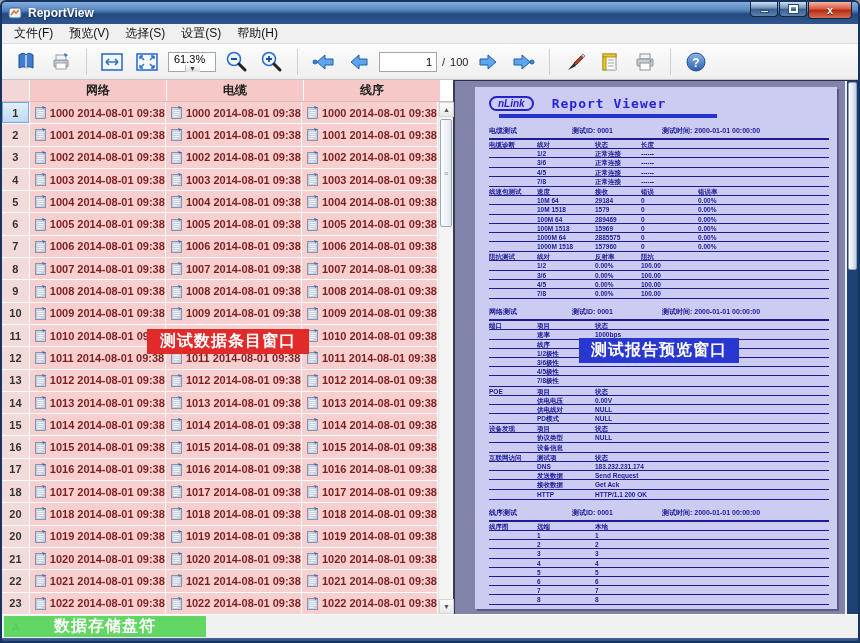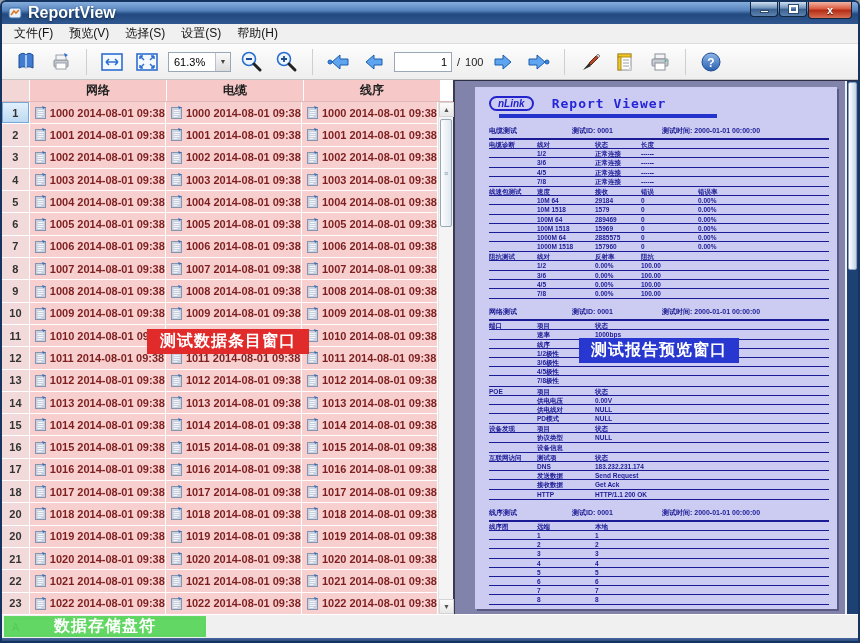--- a/index.html
+++ b/index.html
@@ -10,21 +10,21 @@
     background:#f0f0f0; overflow:hidden;
     box-shadow: inset 0 0 0 1px #6f94c4;
   }
   
   .titlebar {
     height:22px; display:flex; align-items:center; gap:5px; padding:0 6px;
     background:linear-gradient(#86aedd 0%, #5784bd 38%, #224a80 55%, #2e5globe 80%, #30568f 100%);
     background:linear-gradient(#86aedd 0%, #5784bd 38%, #224a80 55%, #30568f 100%);
     border-radius:4px 4px 0 0; position:relative;
   }
-  .title-text { color:#fff; font-size:16px; font-weight:bold; text-shadow:0 1px 2px #102a4d; }
+  .title-text { color:#fff; font-size:12px; font-weight:bold; text-shadow:0 1px 2px #102a4d; }
   .app-icon { width:15px; height:14px; display:inline-block; }
   .win-controls { position:absolute; top:0; right:6px; display:flex; }
   .win-btn {
     width:28px; height:15px; margin-left:1px; border:1px solid #12263f; border-top:none;
     border-radius:0 0 4px 4px; background:linear-gradient(#cfe0f2,#6d8fb8 45%,#3a5f8e 50%,#5c82b0);
     display:flex; align-items:center; justify-content:center; cursor:default;
   }
   .win-btn.close { width:44px; height:17px; background:linear-gradient(#f2b4a4,#d9553a 45%,#b02a12 50%,#d96e52); }
   .glyph-min { width:9px; height:3px; background:#fff; border:1px solid #2c4a6e; margin-top:4px; }
   .glyph-max { width:9px; height:8px; border:2px solid #fff; box-shadow:0 0 0 1px #2c4a6e; }
@@ -32,21 +32,21 @@
   
   .menubar { height:20px; background:#f0f0f0; border-bottom:1px solid #dcdcdc; display:flex; align-items:center; padding:0 4px; }
   .menu-item { font-size:12px; color:#111; padding:2px 8px; }
   
   .toolbar {
     height:36px; background:linear-gradient(#fdfdfd,#eeeeee); border-bottom:1px solid #c4c4c4;
     display:flex; align-items:center; padding:0 10px; gap:7px;
   }
   .tb-btn { width:28px; height:28px; display:flex; align-items:center; justify-content:center; border-radius:3px; }
   .tb-sep { width:1px; height:26px; background:#cfcfcf; margin:0 4px; }
-  .zoom-combo { display:flex; align-items:center; border:1px solid #9aa7b5; background:#fff; height:20px; }
+  .zoom-combo { display:flex; align-items:center; border:1px solid #9aa7b5; background:#fff; height:20px;flex-direction:column; }
   .zoom-value { font-size:11px; padding:0 5px; width:46px; }
   .combo-arrow { width:15px; height:18px; background:linear-gradient(#fafafa,#dcdcdc); border-left:1px solid #b9c2cc;
     display:flex; align-items:center; justify-content:center; font-size:7px; color:#444; }
   .page-box { display:flex; align-items:center; gap:5px; }
   .page-input { width:58px; height:20px; border:1px solid #9aa7b5; font-size:11px; text-align:right; padding-right:4px;
     font-family:"Liberation Sans", sans-serif; }
   .page-total { font-size:11px; color:#222; }
   
   .content { position:relative; height:534px; display:flex; background:#fff; }
   

